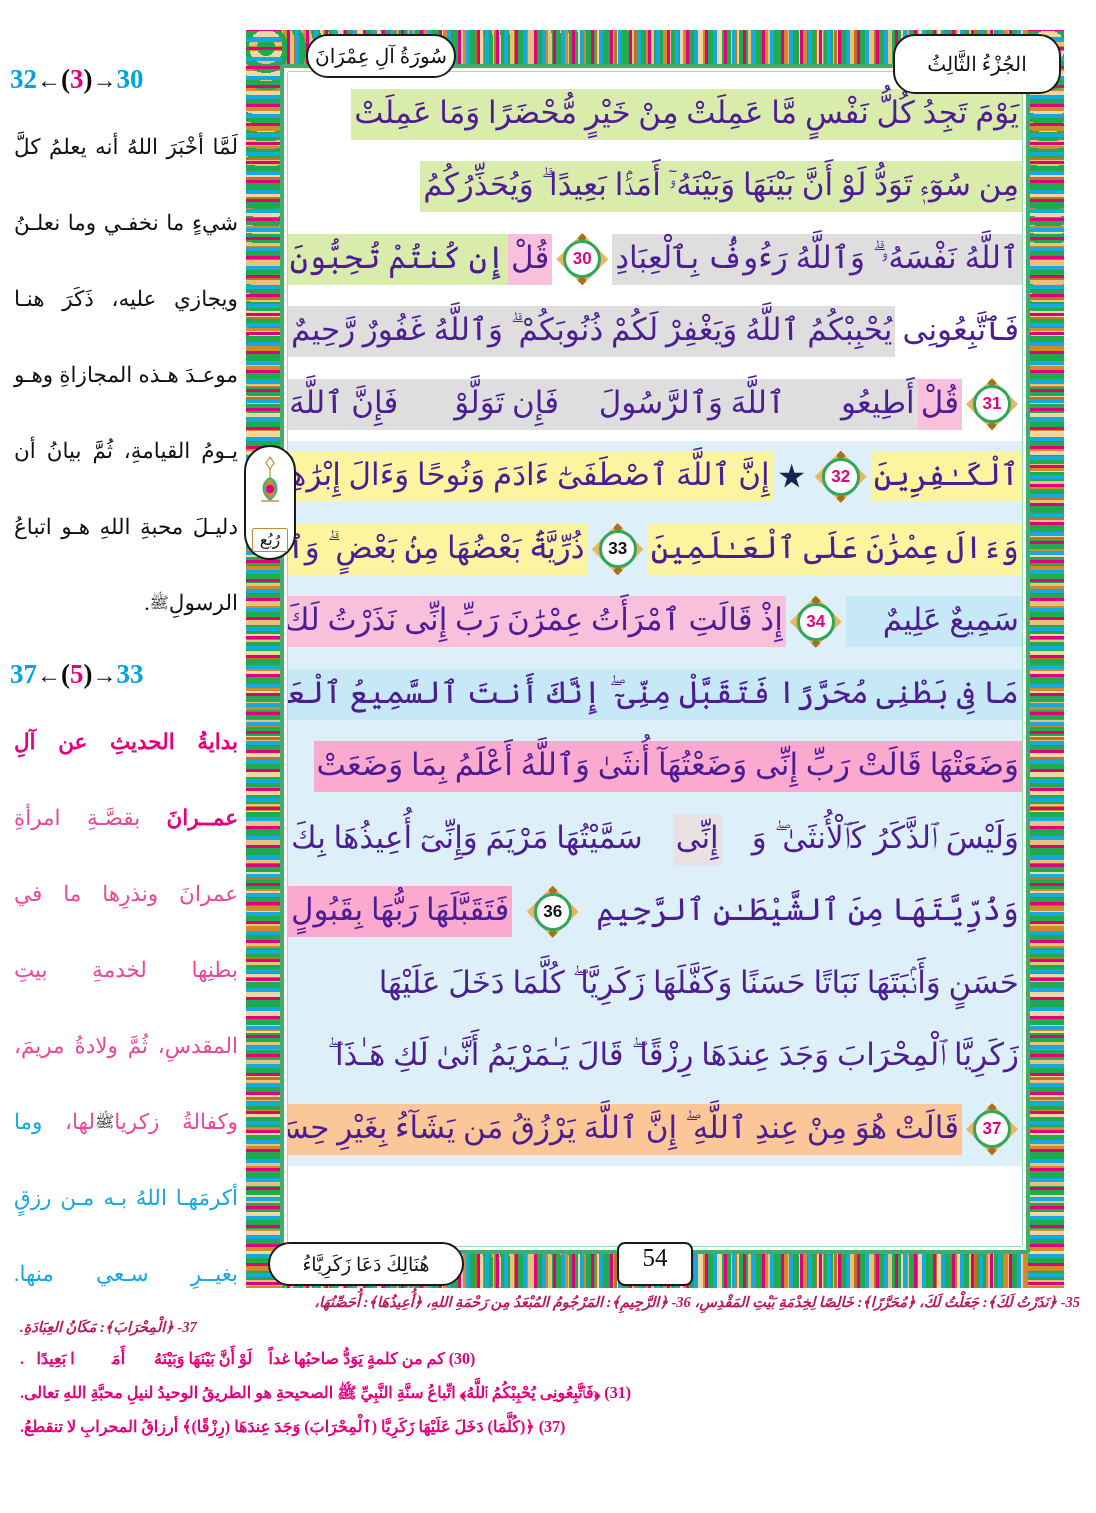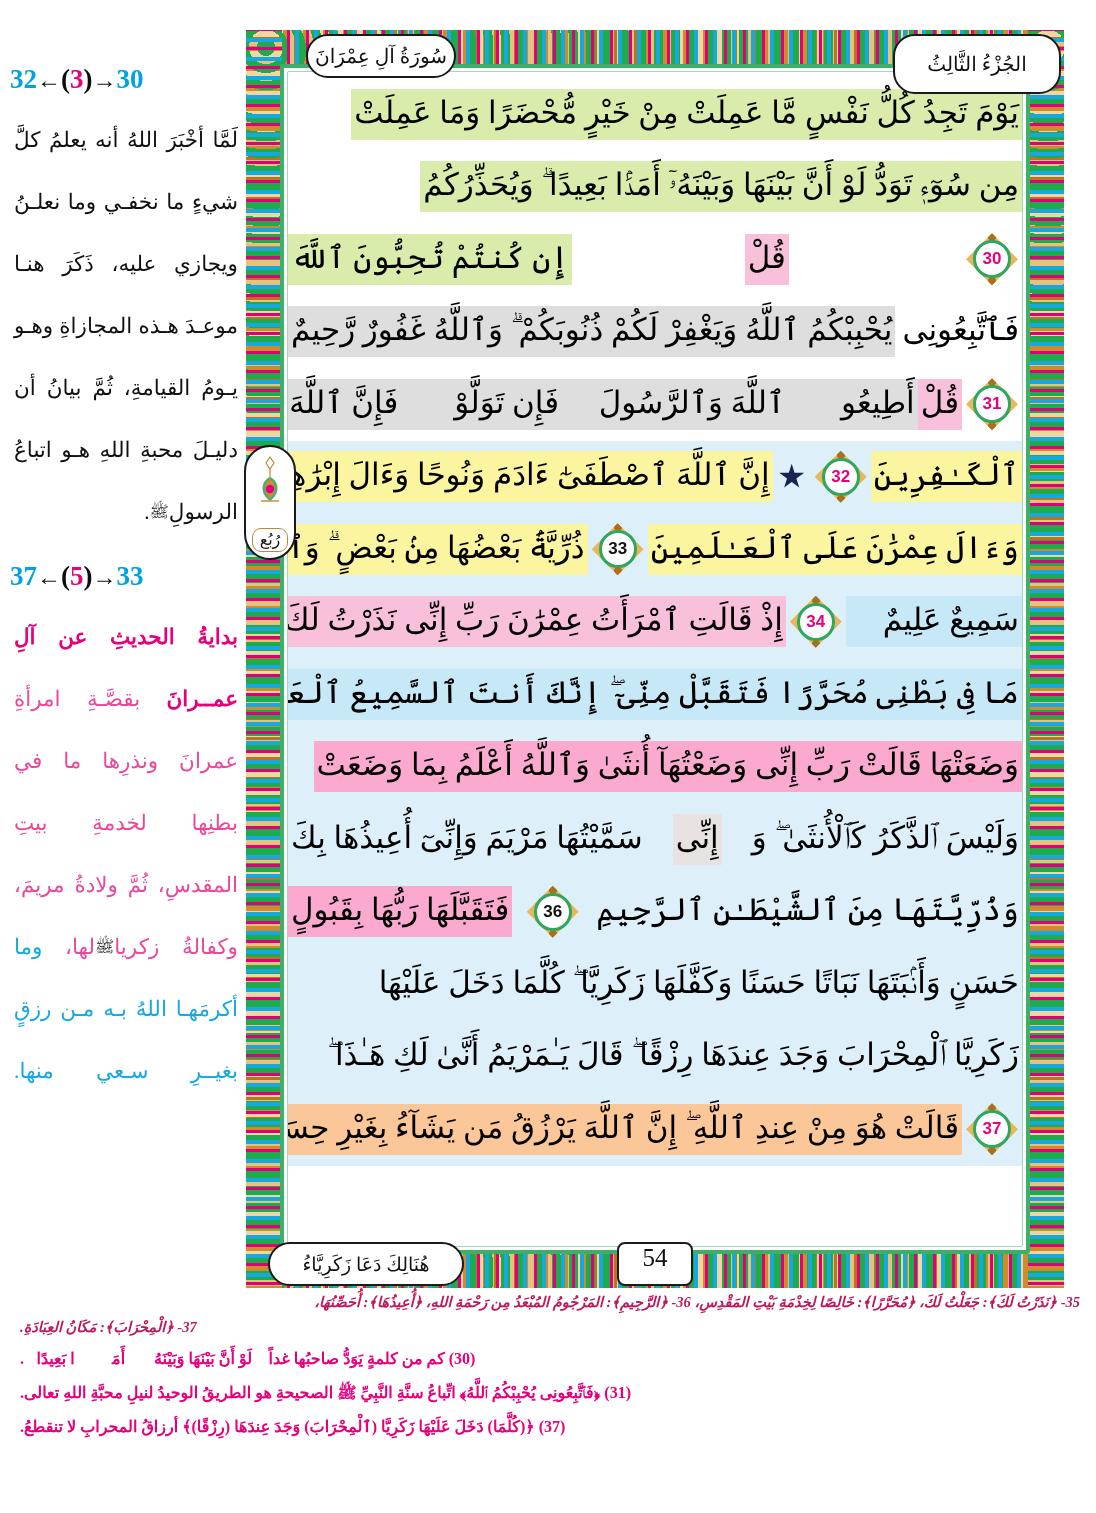--- a/index.html
+++ b/index.html
@@ -35,21 +35,21 @@
     white-space: nowrap;
   }
   .range-bar .num { color: #00a3e0; }
   .range-bar .sura { color: #e5007d; }
   .range-bar .arrow { color: #0d0d0d; font-size: 24px; }
   .range-bar .paren { color: #0d0d0d; }
 
   .side-par {
     font-family: "Liberation Serif", "DejaVu Serif", serif;
     font-size: 21.5px;
-    line-height: 62px;
+    line-height: 76px;
     color: #111111;
     direction: rtl;
     text-align: justify;
     text-align-last: justify;
     padding: 0 4px;
   }
   .side-par .mag  { color: #e5007d; font-weight: bold; }
   .side-par .blk  { color: #ec4899; }
   .side-par .blu  { color: #16a9e1; }
   .honor { font-size: 16px; vertical-align: 2px; letter-spacing: -1px; }
@@ -153,21 +153,21 @@
     padding-bottom: 6px;
   }
   #rub-orn {
     position: absolute; top: 8px; left: 50%;
     transform: translateX(-50%);
     width: 30px; height: 62px;
   }
   #rub-label {
     font-size: 16px; color: #111;
     border: 1.2px solid #b98b3a;
-    border-radius: 9px;
+    border-radius: 2px;
     padding: 1px 7px 2px 7px;
     background: #fff;
     direction: rtl;
   }
 
   
   #quran {
     position: absolute;
     left: 42px; top: 48px;
     width: 734px; height: 1160px;
@@ -180,21 +180,21 @@
     display: flex;
     align-items: center;
     justify-content: space-between;
     direction: rtl;
     white-space: nowrap;
   }
   .seg {
     font-family: "Liberation Serif", "DejaVu Serif", serif;
     font-size: 31px;
     line-height: 1.05;
-    color: #000000;
+    color: #4c1d95;
     padding: 8px 3px 10px 3px;
     direction: rtl;
     display: inline-block;
   }
   .hl-green  { background: #d9ecab; }
   .hl-grey   { background: #dedede; }
   .hl-pink   { background: #f9c0dc; }
   .hl-hotpnk { background: #fba9cf; }
   .hl-yellow { background: #fcf5a0; }
   .hl-blue   { background: #c7e8f7; padding-left: 37px; }
@@ -337,20 +337,21 @@
     </div>
 
     <div id="quran">
         <div class="qline">
           <span class="seg hl-green">يَوْمَ تَجِدُ كُلُّ نَفْسٍ مَّا عَمِلَتْ مِنْ خَيْرٍ مُّحْضَرًا وَمَا عَمِلَتْ</span>
         </div>
         <div class="qline">
           <span class="seg hl-green">مِن سُوٓءٖ تَوَدُّ لَوْ أَنَّ بَيْنَهَا وَبَيْنَهُۥٓ أَمَدَۢا بَعِيدًا ۗ وَيُحَذِّرُكُمُ</span>
         </div>
         <div class="qline">
+          <span class="seg hl-grey">ٱللَّهُ نَفْسَهُۥ ۗ وَٱللَّهُ رَءُوفُۢ بِٱلْعِبَادِ</span>
           <span class="ayah num30">
             <span class="rosette"></span>
             <span class="core">30</span>
           </span>
           <span class="seg hl-pink">قُلْ</span>
           <span class="seg hl-green">إِن كُنتُمْ تُحِبُّونَ ٱللَّهَ</span>
         </div>
         <div class="qline">
           <span class="seg hl-none">فَٱتَّبِعُونِى</span>
           <span class="seg hl-grey">يُحْبِبْكُمُ ٱللَّهُ وَيَغْفِرْ لَكُمْ ذُنُوبَكُمْ ۗ وَٱللَّهُ غَفُورٌ رَّحِيمٌ</span>

